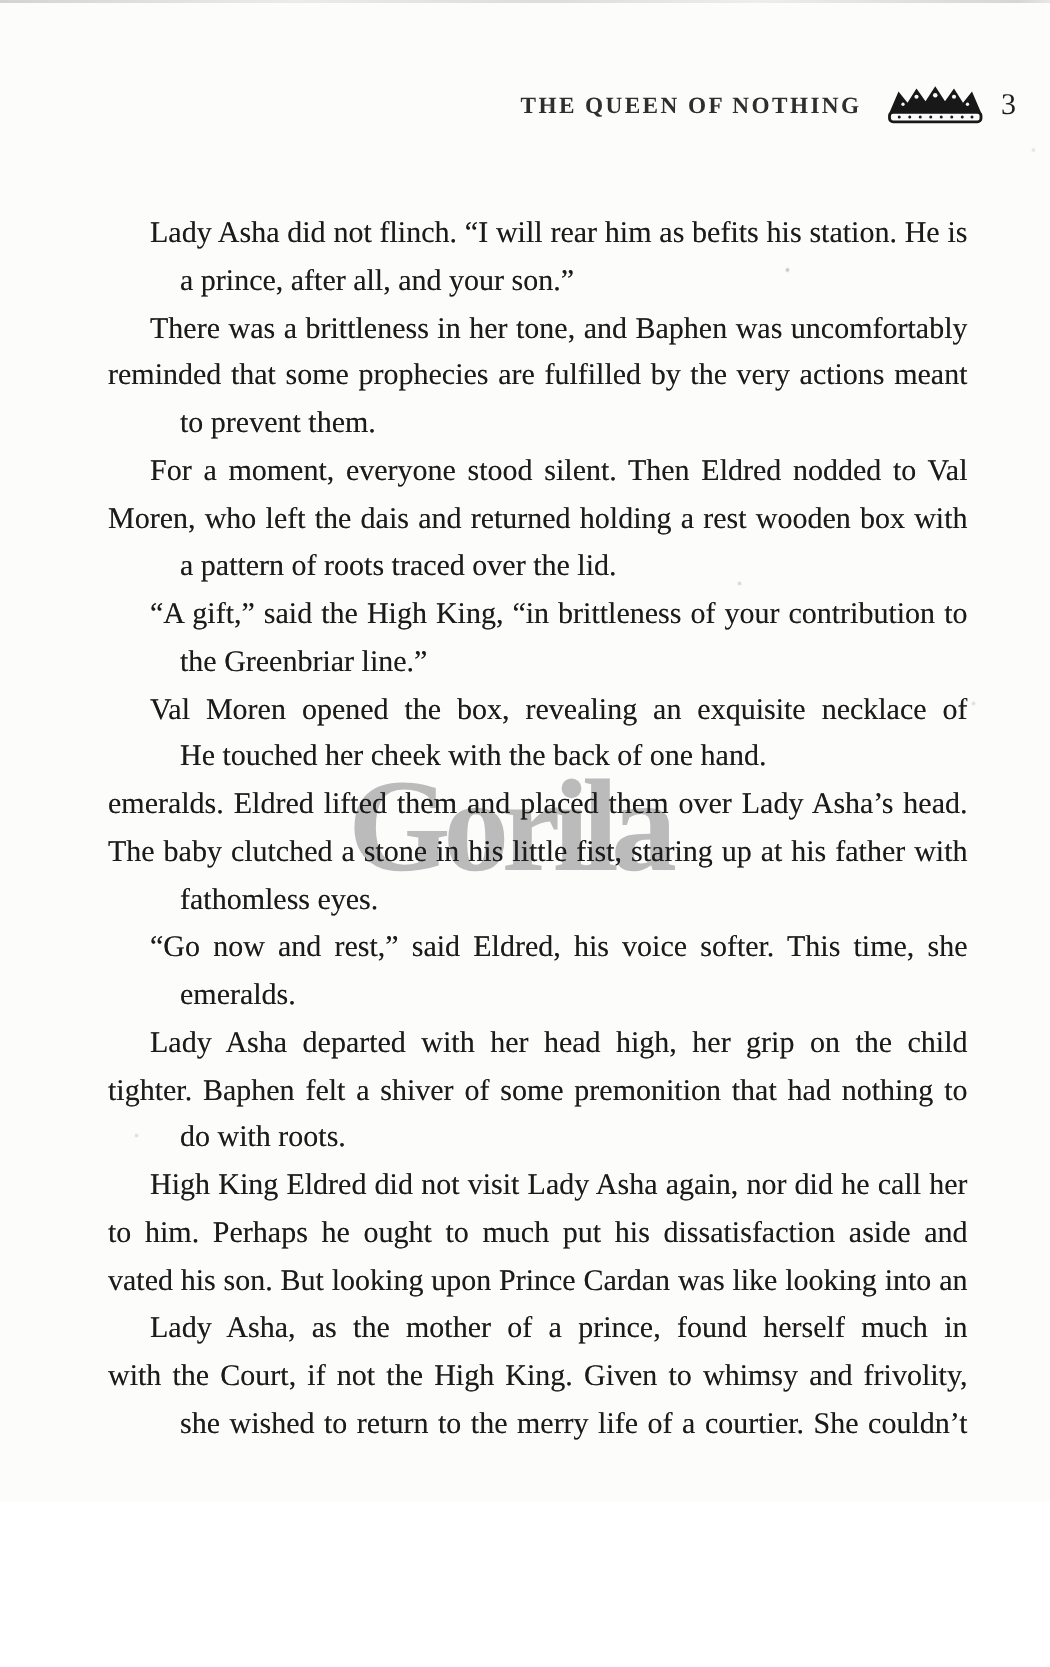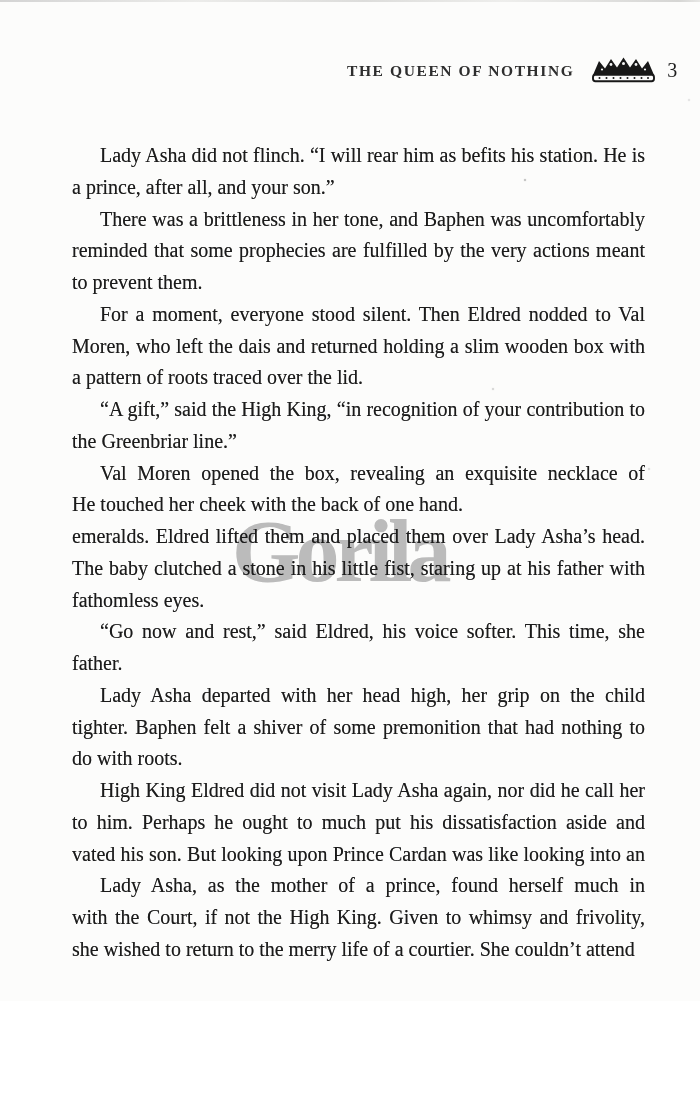--- a/index.html
+++ b/index.html
@@ -46,21 +46,21 @@
   
   .body-text {
     position: absolute; left: 72px; top: 140px; width: 573px; z-index: 2;
     font-size: 20px; line-height: 31.75px; color: #1b1b1b;
     text-shadow: 0 0 .3px rgba(25,25,25,.55);
   }
   .body-text .line {
     height: 31.75px; overflow: hidden;
     text-align: justify; text-align-last: justify;
   }
-  .body-text .line.last { text-align-last: left; }
+  .body-text .line.last { text-align-last: left; margin-left: 48px; }
   .body-text .line.first { text-indent: 28px; font-family: Liberation Serif, serif; }
   
   .edge-left {
     position: absolute; left: 0; top: 1101px; width: 128px; height: 9px;
     background: #0d0d0d;
     clip-path: polygon(0 0, 100% 62%, 100% 84%, 0 100%);
   }
   .edge-right {
     position: absolute; left: 513px; top: 1103px; width: 140px; height: 6px;
     background: linear-gradient(to right, #a0a0a0, #454545 40%, #3c3c3c 72%, #bdbdbd);
@@ -117,31 +117,31 @@
 
   <div class="watermark">Gorila</div>
 
   <div class="body-text">
       <div class="line first">Lady Asha did not flinch. “I will rear him as befits his station. He is</div>
       <div class="line last">a prince, after all, and your son.”</div>
       <div class="line first">There was a brittleness in her tone, and Baphen was uncomfortably</div>
       <div class="line">reminded that some prophecies are fulfilled by the very actions meant</div>
       <div class="line last">to prevent them.</div>
       <div class="line first">For a moment, everyone stood silent. Then Eldred nodded to Val</div>
-      <div class="line">Moren, who left the dais and returned holding a slim wooden box with</div>
+      <div class="line">Moren, who left the dais and returned holding a rest wooden box with</div>
       <div class="line last">a pattern of roots traced over the lid.</div>
-      <div class="line first">“A gift,” said the High King, “in recognition of your contribution to</div>
+      <div class="line first">“A gift,” said the High King, “in brittleness of your contribution to</div>
       <div class="line last">the Greenbriar line.”</div>
       <div class="line first">Val Moren opened the box, revealing an exquisite necklace of heavy</div>
       <div class="line last">He touched her cheek with the back of one hand.</div>
       <div class="line">emeralds. Eldred lifted them and placed them over Lady Asha’s head.</div>
       <div class="line">The baby clutched a stone in his little fist, staring up at his father with</div>
       <div class="line last">fathomless eyes.</div>
       <div class="line first">“Go now and rest,” said Eldred, his voice softer. This time, she</div>
-      <div class="line last">father.</div>
+      <div class="line last">emeralds.</div>
       <div class="line first">Lady Asha departed with her head high, her grip on the child</div>
       <div class="line">tighter. Baphen felt a shiver of some premonition that had nothing to</div>
       <div class="line last">do with roots.</div>
       <div class="line first">High King Eldred did not visit Lady Asha again, nor did he call her</div>
       <div class="line">to him. Perhaps he ought to much put his dissatisfaction aside and culti-</div>
       <div class="line">vated his son. But looking upon Prince Cardan was like looking into an</div>
       <div class="line first">Lady Asha, as the mother of a prince, found herself much in demand</div>
       <div class="line">with the Court, if not the High King. Given to whimsy and frivolity,</div>
       <div class="line last">she wished to return to the merry life of a courtier. She couldn’t attend</div>
     </div>

